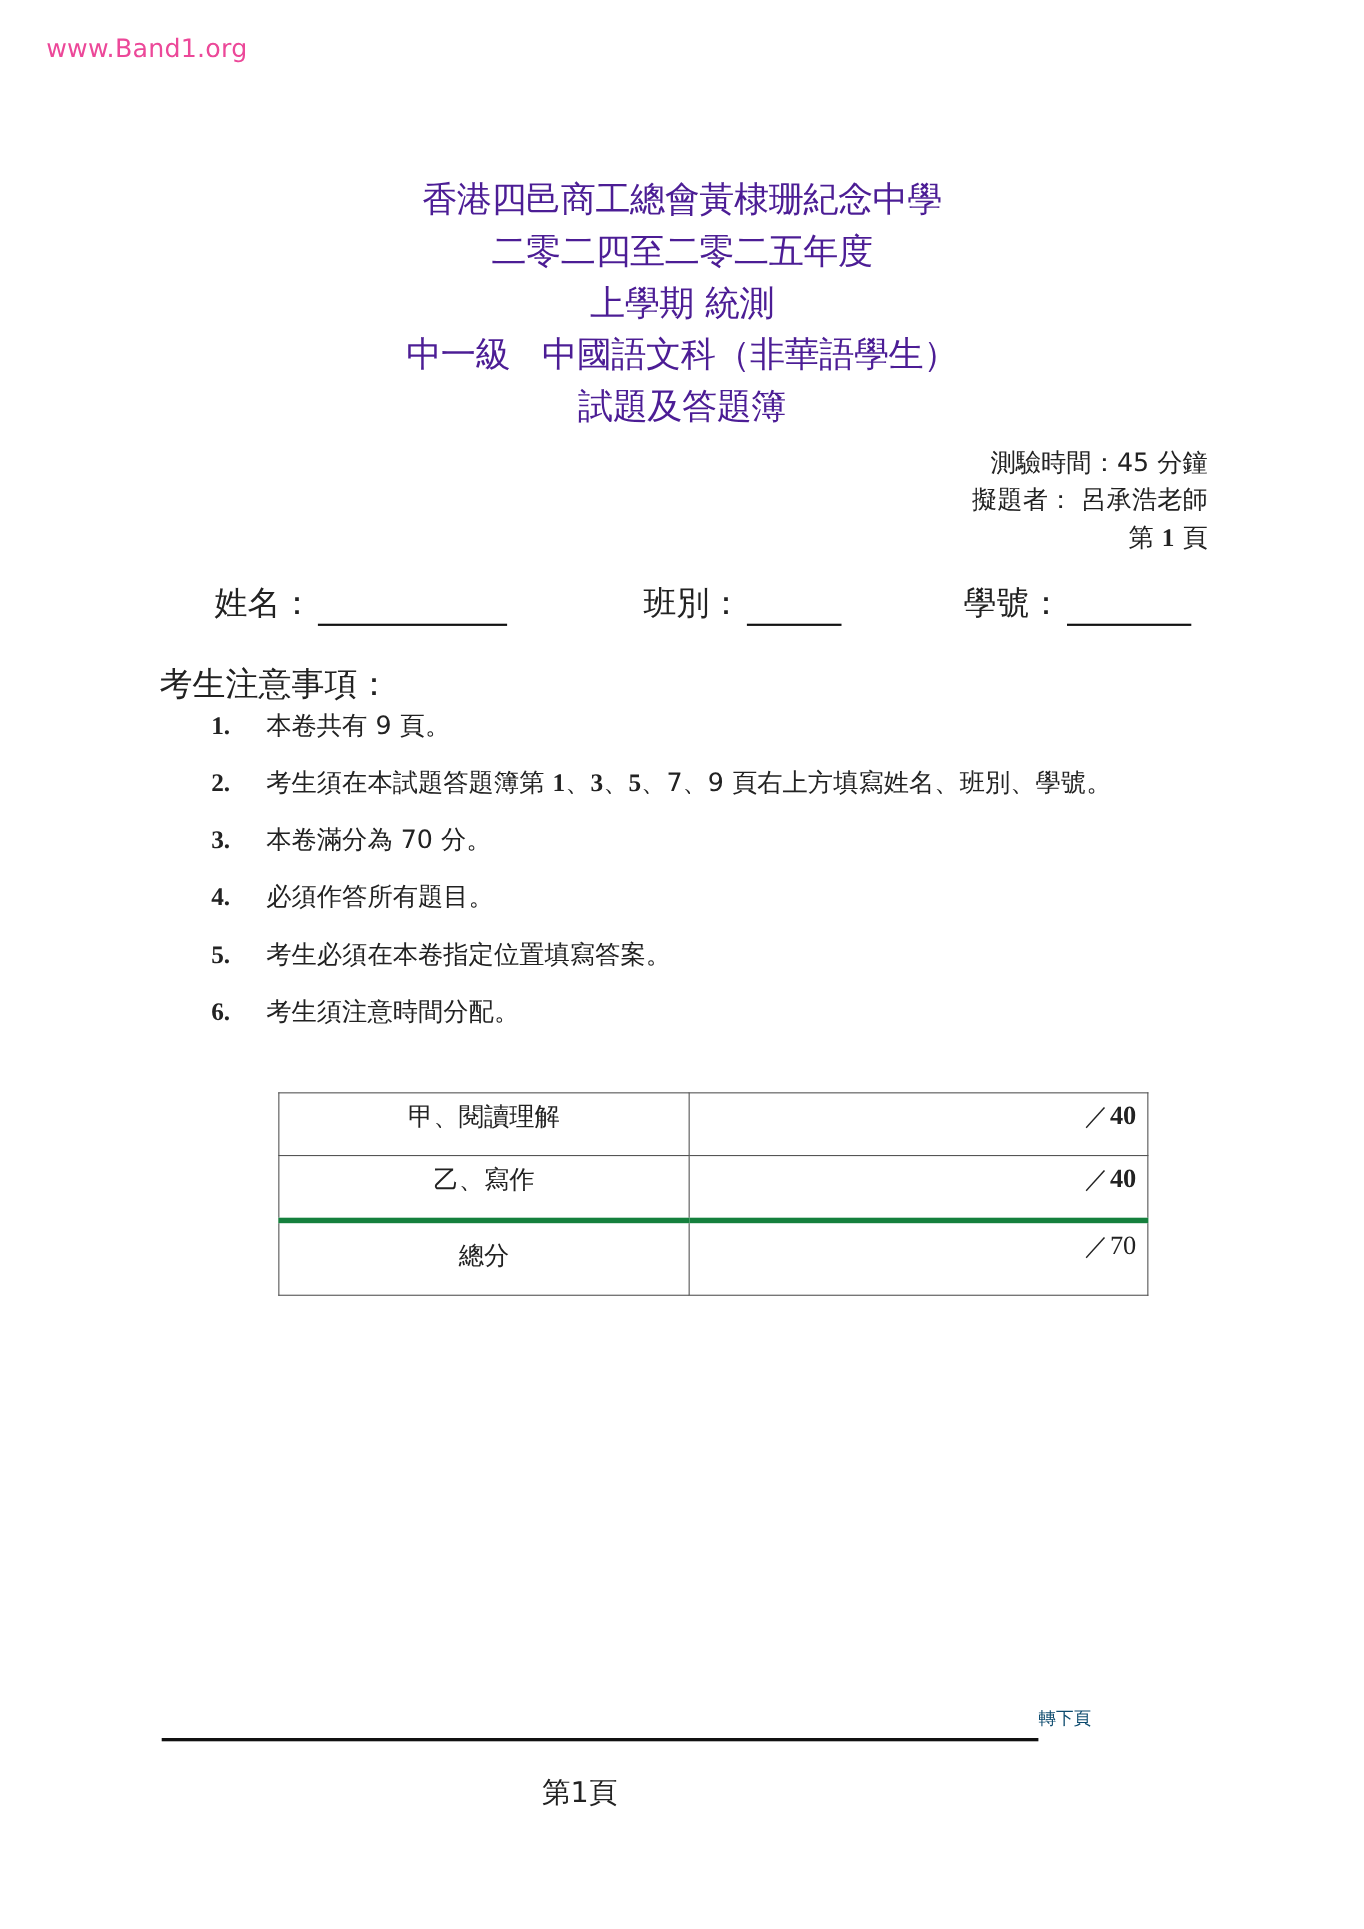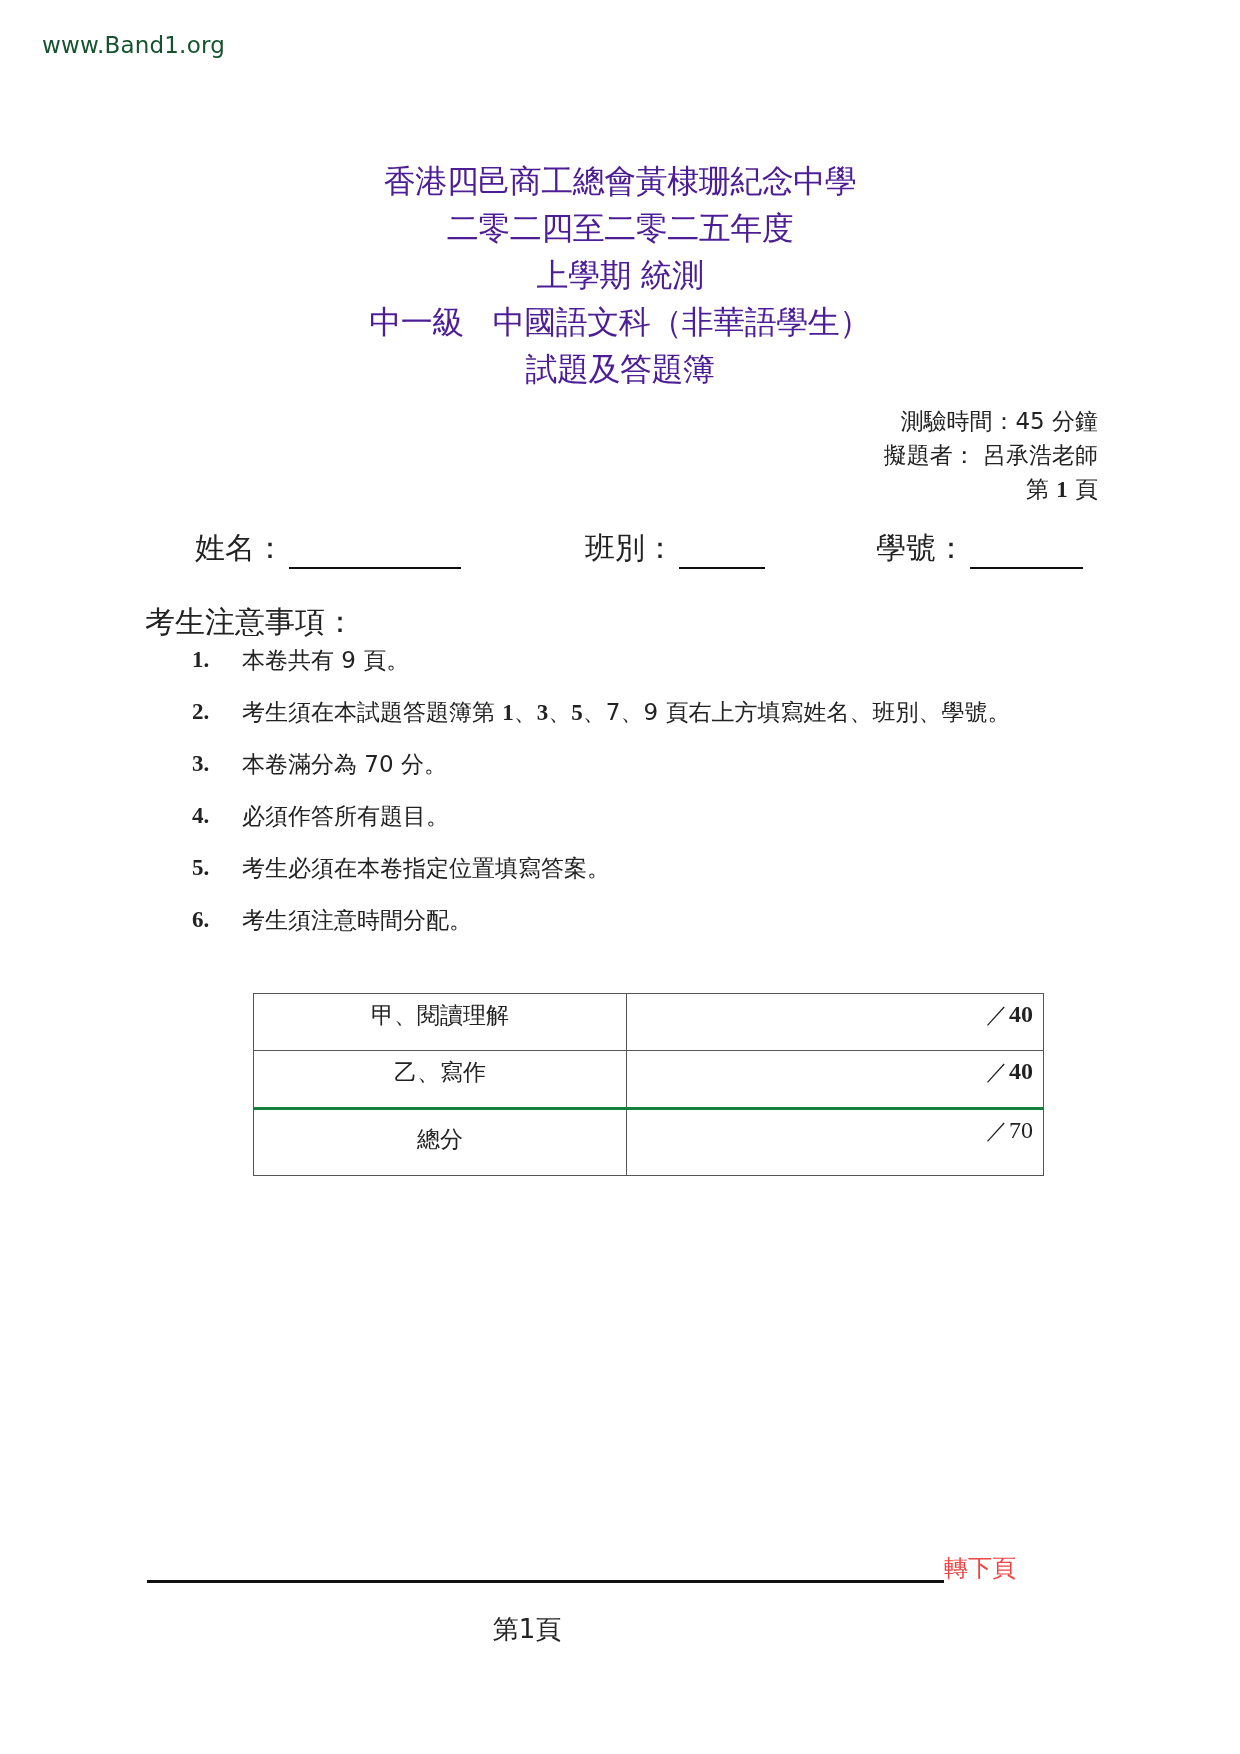--- a/index.html
+++ b/index.html
@@ -14,21 +14,21 @@
       overflow: hidden;
       color: #1a1a1a;
       font-family: "DejaVu Sans", "Liberation Sans", sans-serif;
     }
     .watermark {
       position: absolute;
       left: 42px;
       top: 32px;
       font-family: "DejaVu Sans", "Liberation Sans", sans-serif;
       font-size: 23px;
-      color: #14532d;
+      color: #ec4899;
       letter-spacing: 0.2px;
     }
     .title-block {
       position: absolute;
       left: 0;
       width: 1240px;
       top: 158px;
       text-align: center;
     }
     .title-line {
@@ -131,21 +131,21 @@
     }
     .score-table td.mark-cell {
       text-align: right;
       padding-right: 10px;
       padding-top: 6px;
       font-family: "Liberation Serif", serif;
       font-weight: bold;
       font-size: 24px;
     }
     .score-table tr.total td {
-      border-top: 3px solid #15803d;
+      border-top: 5px solid #15803d;
       height: 51px;
       margin-top: 24px;
     }
     .score-table tr.total td.label-cell {
       padding-top: 14px;
     }
     .score-table tr.total td.mark-cell {
       font-weight: normal;
       padding-left: 32px;
     }
@@ -159,22 +159,22 @@
       position: absolute;
       left: 147px;
       top: 1580px;
       width: 797px;
       border-bottom: 3px solid #111;
     }
     .turn-page {
       position: absolute;
       left: 944px;
       top: 1552px;
-      font-size: 24px;
-      color: #ef4444;
+      font-size: 16px;
+      color: #0c4a6e;
     }
     .page-footer {
       position: absolute;
       left: 0;
       width: 1054px;
       top: 1612px;
       text-align: center;
       font-size: 26px;
       color: #222;
     }

